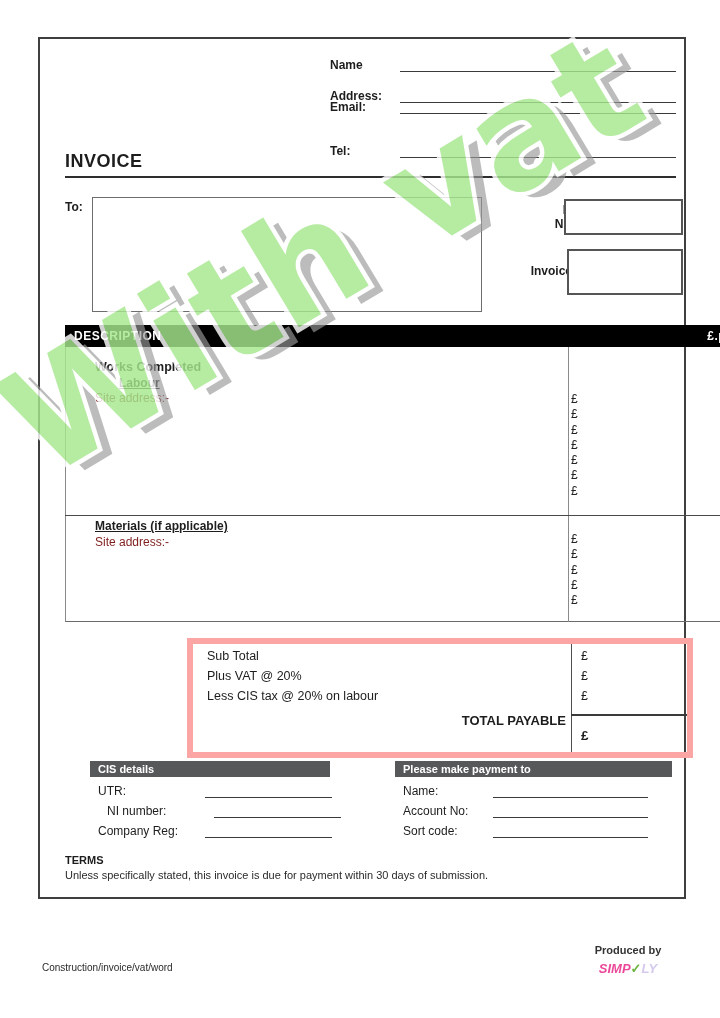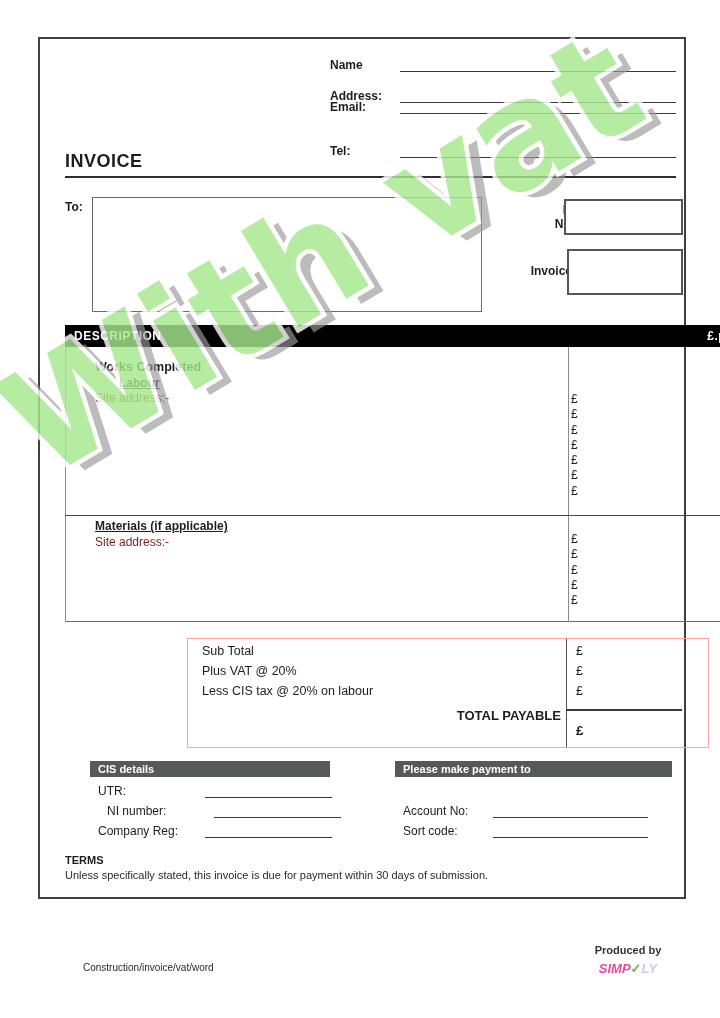--- a/index.html
+++ b/index.html
@@ -28,41 +28,41 @@
   .desc-body{position:absolute;left:0;right:0;top:22px;bottom:0;
              border-left:1px solid #8a8a8a;border-right:1px solid #6a6a6a;border-bottom:1px solid #6a6a6a;}
   .desc-divider{position:absolute;left:503px;top:22px;bottom:0;width:1px;background:#8a8a8a;}
   .desc-sep{position:absolute;left:0;right:0;top:190px;height:1px;background:#4a4a4a;}
   .sec-title{font-weight:bold;font-size:12.5px;}
   .sec-sub{font-weight:bold;font-size:12px;text-decoration:underline;}
   .sec-note{font-size:12px;color:#7f1d1d;}
   .amount-stack span{display:block;font-size:12px;line-height:15.3px;color:#222;}
 
   
-  .totals-box{left:187px;top:638px;width:494px;height:108px;border:1px solid #fca5a5;padding-left:26px;}
+  .totals-box{left:187px;top:638px;width:494px;height:108px;border:6px solid #fca5a5;}
   .totals-divider{position:absolute;left:378px;top:0;bottom:0;width:1px;background:#4f4f4f;}
   .totals-rule{position:absolute;left:378px;top:70px;width:116px;height:2px;background:#3a3a3a;}
   .totals-label{position:absolute;left:14px;font-size:12.5px;}
   .totals-amt{position:absolute;left:388px;font-size:12.5px;}
   .total-payable{position:absolute;left:203px;top:68px;width:170px;text-align:right;
                  font-weight:bold;font-size:13px;line-height:17px;}
   .total-amt{position:absolute;left:388px;top:84px;font-weight:bold;font-size:13.5px;}
 
   
   .gray-bar{height:16px;background:#57585a;color:#fff;font-weight:bold;font-size:11px;
             line-height:16px;padding-left:8px;box-sizing:border-box;}
   .field-row{display:flex;align-items:flex-end;height:17px;font-size:12px;}
   .field-label{line-height:14px;}
   .cis-label{width:97px;}
   .pay-label{width:80px;}
 
   .terms-title{font-weight:bold;font-size:11px;}
   .terms-body{font-size:11px;color:#2a2a2a;}
 
-  .doc-ref{font-size:10px;color:#2a2a2a;margin-left:41px;}
+  .doc-ref{font-size:10px;color:#2a2a2a;}
   .produced-by{font-size:11px;color:#333;font-weight:600;text-align:center;width:100px;}
   .logo{width:100px;text-align:center;font-size:13px;font-weight:bold;font-style:italic;white-space:nowrap;}
   .logo .lg-main{color:#ec4899;}
   .logo .lg-check{color:#6db33f;font-style:normal;}
   .logo .lg-faint{color:#d4c9ec;}
 
   
   .watermark{position:absolute;left:0;top:0;pointer-events:none;opacity:.82;}
   .wm-shadow{font:bold 148px "DejaVu Sans",sans-serif;fill:#9a9a9a;opacity:.8;}
   .wm-main{font:bold 148px "DejaVu Sans",sans-serif;fill:#a5e88d;stroke:#ffffff;stroke-width:9px;paint-order:stroke;}
@@ -156,20 +156,24 @@
   <div class="abs field-row" style="left:98px;top:801px;width:234px;margin-left:9px;">
     <span class="field-label cis-label">NI number:</span>
     <span class="fill-line"></span>
   </div>
   <div class="abs field-row" style="left:98px;top:821px;width:234px;">
     <span class="field-label cis-label">Company Reg:</span>
     <span class="fill-line"></span>
   </div>
 
   <div class="abs gray-bar" style="left:395px;top:761px;width:277px;">Please make payment to</div>
+  <div class="abs field-row" style="left:403px;top:781px;width:245px;">
+    <span class="field-label pay-label">Name:</span>
+    <span class="fill-line"></span>
+  </div>
   <div class="abs field-row" style="left:403px;top:801px;width:245px;">
     <span class="field-label pay-label">Account No:</span>
     <span class="fill-line"></span>
   </div>
   <div class="abs field-row" style="left:403px;top:821px;width:245px;">
     <span class="field-label pay-label">Sort code:</span>
     <span class="fill-line"></span>
   </div>
 
   <div class="abs terms-title" style="left:65px;top:854px;">TERMS</div>

